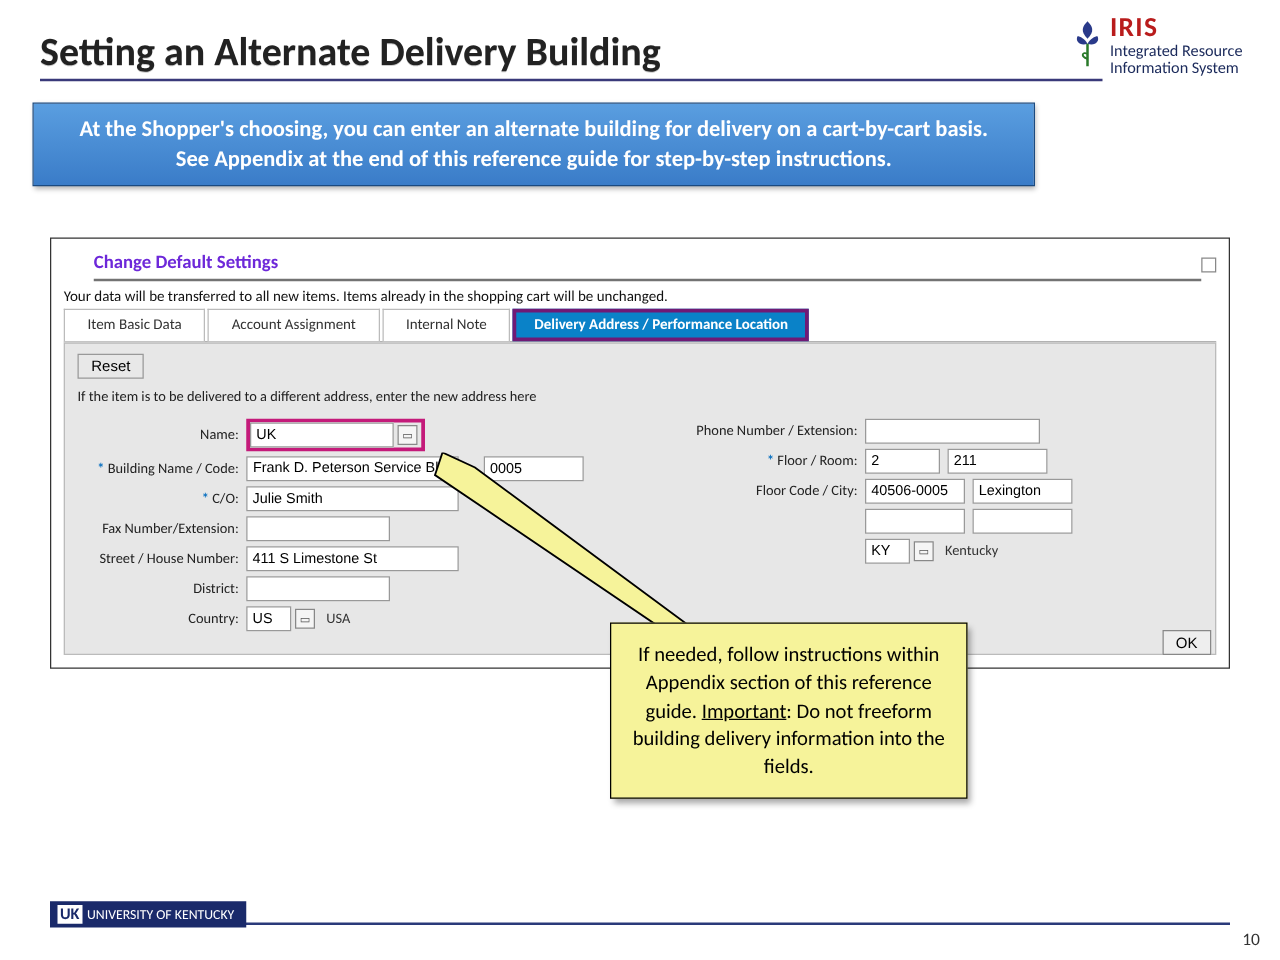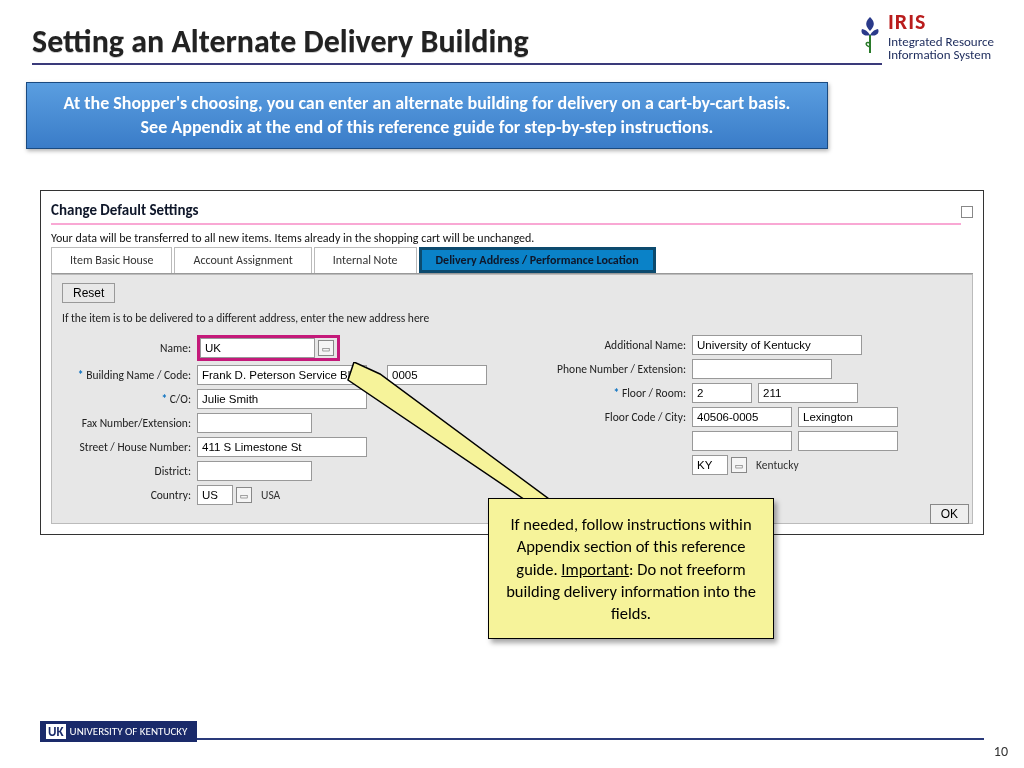--- a/index.html
+++ b/index.html
@@ -56,23 +56,24 @@
     top: 190px;
     left: 40px;
     width: 944px;
     border: 1px solid #333;
     background: #fff;
     padding: 8px 10px 10px 10px;
   }
   .win-title {
     font-weight: bold;
     font-size: 15px;
-    color: #0f172a;
+    color: #6d28d9;
     padding: 2px 0 4px 0;
-    border-bottom: 2px solid #f9a8d4;
+    border-bottom: 2px solid #737373;
+    margin-left: 24px;
   }
   .win-title-row { display:flex; justify-content:space-between; align-items:center; }
   .win-box-icon { width:12px; height:12px; border:1px solid #888; }
   .transfer-note {
     font-size: 12px;
     color: #111;
     padding: 6px 0 2px 0;
   }
   .tabs {
     display: flex;
@@ -83,23 +84,23 @@
     padding: 5px 18px;
     background: #fff;
     border: 1px solid #bbb;
     border-bottom: none;
     margin-right: 2px;
     color: #333;
     cursor: pointer;
   }
   .tab.active {
     background: #0a82c8;
-    color: #0f172a;
+    color: #ffffff;
     font-weight: bold;
-    border: 3px solid #0c4a6e;
+    border: 3px solid #701a75;
     padding: 3px 14px;
   }
   .tab-body {
     background: #e7e7e7;
     border: 1px solid #bbb;
     padding: 8px 10px 14px 10px;
     font-size: 11.5px;
     color: #222;
   }
   .reset-btn {
@@ -115,21 +116,21 @@
   .col { flex: 1; }
   .frow { display: flex; align-items: center; margin: 4px 0; }
   .flabel { width: 135px; text-align: right; padding-right: 6px; font-size: 11.5px; color: #222; }
   .req::before { content: "* "; color: #0a70c0; font-weight: bold; }
   .finput {
     border: 1px solid #999;
     background: #fff;
     font-size: 11.5px;
     padding: 2px 4px;
     height: 20px;
-  }.w140{width:140px}.w115{width:115px}.w170{width:170px}.w60{width:60px}.w80{width:100px}.w40{width:36px}
+  }.w140{width:140px}.w115{width:115px}.w170{width:170px}.w60{width:60px}.w80{width:80px}.w40{width:36px}
   .highlight-box { border: 3px solid #c41a7a; display:flex; align-items:center; height:26px; }
   .search-icon {
     width: 16px; height: 16px; border: 1px solid #888; margin: 0 3px;
     display: inline-flex; align-items:center; justify-content:center;
     font-size: 9px; color:#555; background:#f5f5f5;
   }
   .after-text { font-size: 11.5px; color:#333; padding-left:6px; }
   .ok-btn {
     position: absolute;
     bottom: 10px;
@@ -212,21 +213,21 @@
 <div class="banner">At the Shopper's choosing, you can enter an alternate building for delivery on a cart-by-cart basis. See Appendix at the end of this reference guide for step-by-step instructions.</div>
 
 <div class="window">
   <div class="win-title-row">
     <div class="win-title" style="flex:1">Change Default Settings</div>
     <div class="win-box-icon"></div>
   </div>
   <div class="transfer-note">Your data will be transferred to all new items. Items already in the shopping cart will be unchanged.</div>
 
   <div class="tabs">
-    <div class="tab">Item Basic House</div>
+    <div class="tab">Item Basic Data</div>
     <div class="tab">Account Assignment</div>
     <div class="tab">Internal Note</div>
     <div class="tab active">Delivery Address / Performance Location</div>
   </div>
 
   <div class="tab-body">
     <button class="reset-btn">Reset</button>
     <div class="sub-note">If the item is to be delivered to a different address, enter the new address here</div>
 
     <div class="cols">
@@ -262,24 +263,20 @@
         </div>
         <div class="frow">
           <div class="flabel">Country:</div>
           <input class="finput w40" value="US" style="">
           <span class="search-icon">▭</span>
           <span class="after-text">USA</span>
         </div>
       </div>
 
       <div class="col">
-        <div class="frow">
-          <div class="flabel" style="width:160px">Additional Name:</div>
-          <input class="finput w170" value="University of Kentucky" style="">
-        </div>
         <div class="frow">
           <div class="flabel" style="width:160px">Phone Number / Extension:</div>
           <input class="finput w140" value="" style="">
         </div>
         <div class="frow">
           <div class="flabel req" style="width:160px">Floor / Room:</div>
           <input class="finput w60" value="2" style="">
           <span style="width:6px"></span>
           <input class="finput w80" value="211" style="">
         </div>

